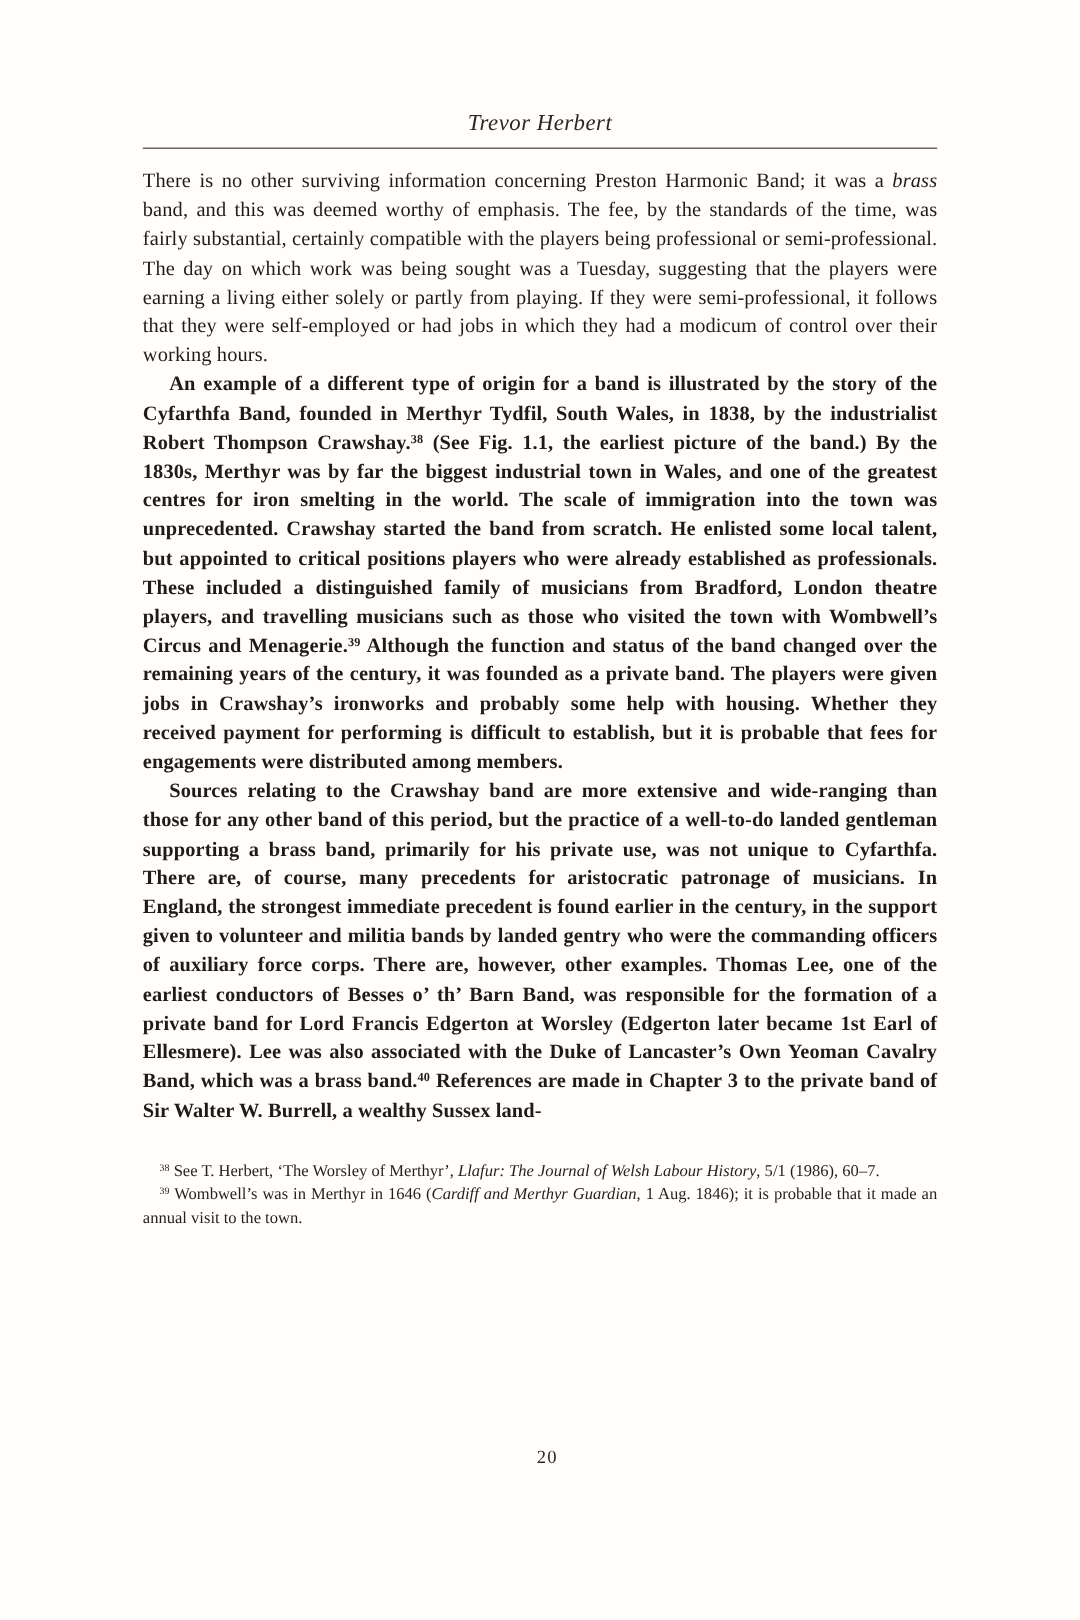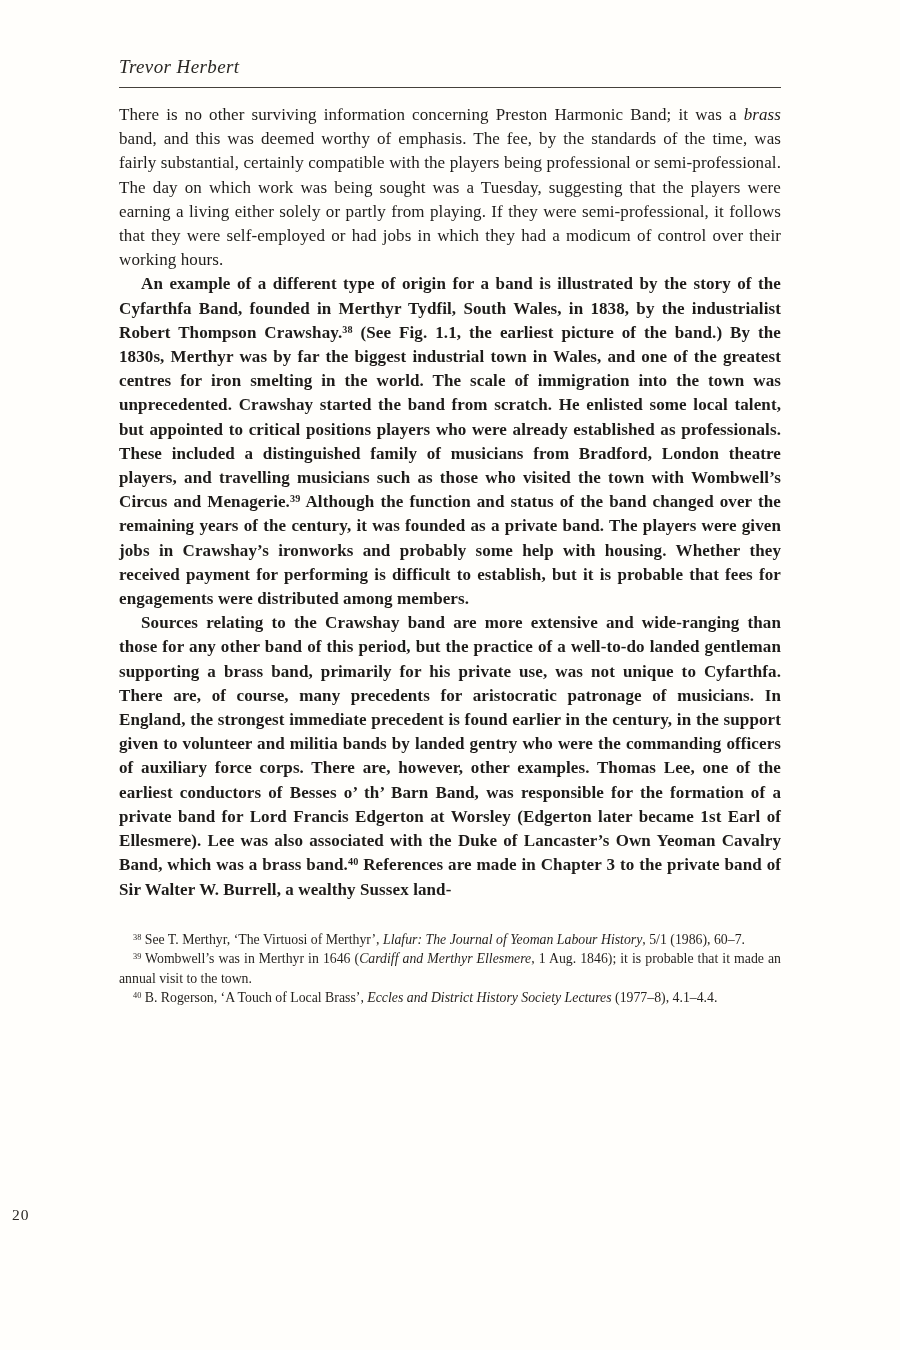--- a/index.html
+++ b/index.html
@@ -12,22 +12,22 @@
     background: #fffefb;
     color: #1e1c1a;
     font-family: "Liberation Serif", "DejaVu Serif", serif;
     overflow: hidden;
   }
   .text-column {
     width: 662px;
     margin: 0 auto;
   }
   .running-head {
-    padding-top: 56px;
-    text-align: left;
+    padding-top: 92px;
+    text-align: center;
     font-style: italic;
     font-size: 19px;
     letter-spacing: 0.4px;
     color: #2a2824;
   }
   .head-rule {
     margin-top: 9px;
     border: none;
     border-top: 1.3px solid #45413b;
     height: 0;
@@ -53,21 +53,21 @@
     line-height: 19.6px;
     text-align: justify;
     color: #221f1c;
   }
   .footnotes p.footnote { text-indent: 14px; }
   .page-number {
     position: absolute;
     left: 12px;
     right: 0;
     top: 1206px;
-    text-align: left;
+    text-align: center;
     font-size: 15.5px;
     letter-spacing: 1px;
     color: #2a2824;
   }
 </style>
 </head>
 <body>
 
 <div class="page">
   <div class="text-column">
@@ -76,21 +76,20 @@
 
     <hr class="head-rule">
 
     <div class="body-text">
         <p><span>There is no other surviving information concerning Preston Harmonic Band; it was a </span><em>brass</em><span> band, and this was deemed worthy of emphasis. The fee, by the standards of the time, was fairly substantial, certainly compatible with the players being professional or semi-professional. The day on which work was being sought was a Tuesday, suggesting that the players were earning a living either solely or partly from playing. If they were semi-professional, it follows that they were self-employed or had jobs in which they had a modicum of control over their working hours.</span></p>
         <p class="indent"><span>An example of a different type of origin for a band is illustrated by the story of the Cyfarthfa Band, founded in Merthyr Tydfil, South Wales, in 1838, by the industrialist Robert Thompson Crawshay.</span><sup>38</sup><span> (See Fig. 1.1, the earliest picture of the band.) By the 1830s, Merthyr was by far the biggest industrial town in Wales, and one of the greatest centres for iron smelting in the world. The scale of immigration into the town was unprecedented. Crawshay started the band from scratch. He enlisted some local talent, but appointed to critical positions players who were already established as professionals. These included a distinguished family of musicians from Bradford, London theatre players, and travelling musicians such as those who visited the town with Wombwell’s Circus and Menagerie.</span><sup>39</sup><span> Although the function and status of the band changed over the remaining years of the century, it was founded as a private band. The players were given jobs in Crawshay’s ironworks and probably some help with housing. Whether they received payment for performing is difficult to establish, but it is probable that fees for engagements were distributed among members.</span></p>
         <p class="indent"><span>Sources relating to the Crawshay band are more extensive and wide-ranging than those for any other band of this period, but the practice of a well-to-do landed gentleman supporting a brass band, primarily for his private use, was not unique to Cyfarthfa. There are, of course, many precedents for aristocratic patronage of musicians. In England, the strongest immediate precedent is found earlier in the century, in the support given to volunteer and militia bands by landed gentry who were the commanding officers of auxiliary force corps. There are, however, other examples. Thomas Lee, one of the earliest conductors of Besses o’ th’ Barn Band, was responsible for the formation of a private band for Lord Francis Edgerton at Worsley (Edgerton later became 1st Earl of Ellesmere). Lee was also associated with the Duke of Lancaster’s Own Yeoman Cavalry Band, which was a brass band.</span><sup>40</sup><span> References are made in Chapter 3 to the private band of Sir Walter W. Burrell, a wealthy Sussex land-</span></p>
       </div>
 
     <div class="footnotes">
-        <p class="footnote"><sup>38</sup><span> See T. Merthyr, ‘The Virtuosi of Merthyr’, </span><em>Llafur: The Journal of Yeoman Labour History</em><span>, 5/1 (1986), 60–7.</span></p>
-        <p class="footnote"><sup>39</sup><span> Wombwell’s was in Merthyr in 1646 (</span><em>Cardiff and Merthyr Ellesmere</em><span>, 1 Aug. 1846); it is probable that it made an annual visit to the town.</span></p>
-        <p class="footnote"><sup>40</sup><span> B. Rogerson, ‘A Touch of Local Brass’, </span><em>Eccles and District History Society Lectures</em><span> (1977–8), 4.1–4.4.</span></p>
+        <p class="footnote"><sup>38</sup><span> See T. Herbert, ‘The Worsley of Merthyr’, </span><em>Llafur: The Journal of Welsh Labour History</em><span>, 5/1 (1986), 60–7.</span></p>
+        <p class="footnote"><sup>39</sup><span> Wombwell’s was in Merthyr in 1646 (</span><em>Cardiff and Merthyr Guardian</em><span>, 1 Aug. 1846); it is probable that it made an annual visit to the town.</span></p>
       </div>
 
   </div>
 
   <div class="page-number">20</div>
 </div>
 
 </body></html>

